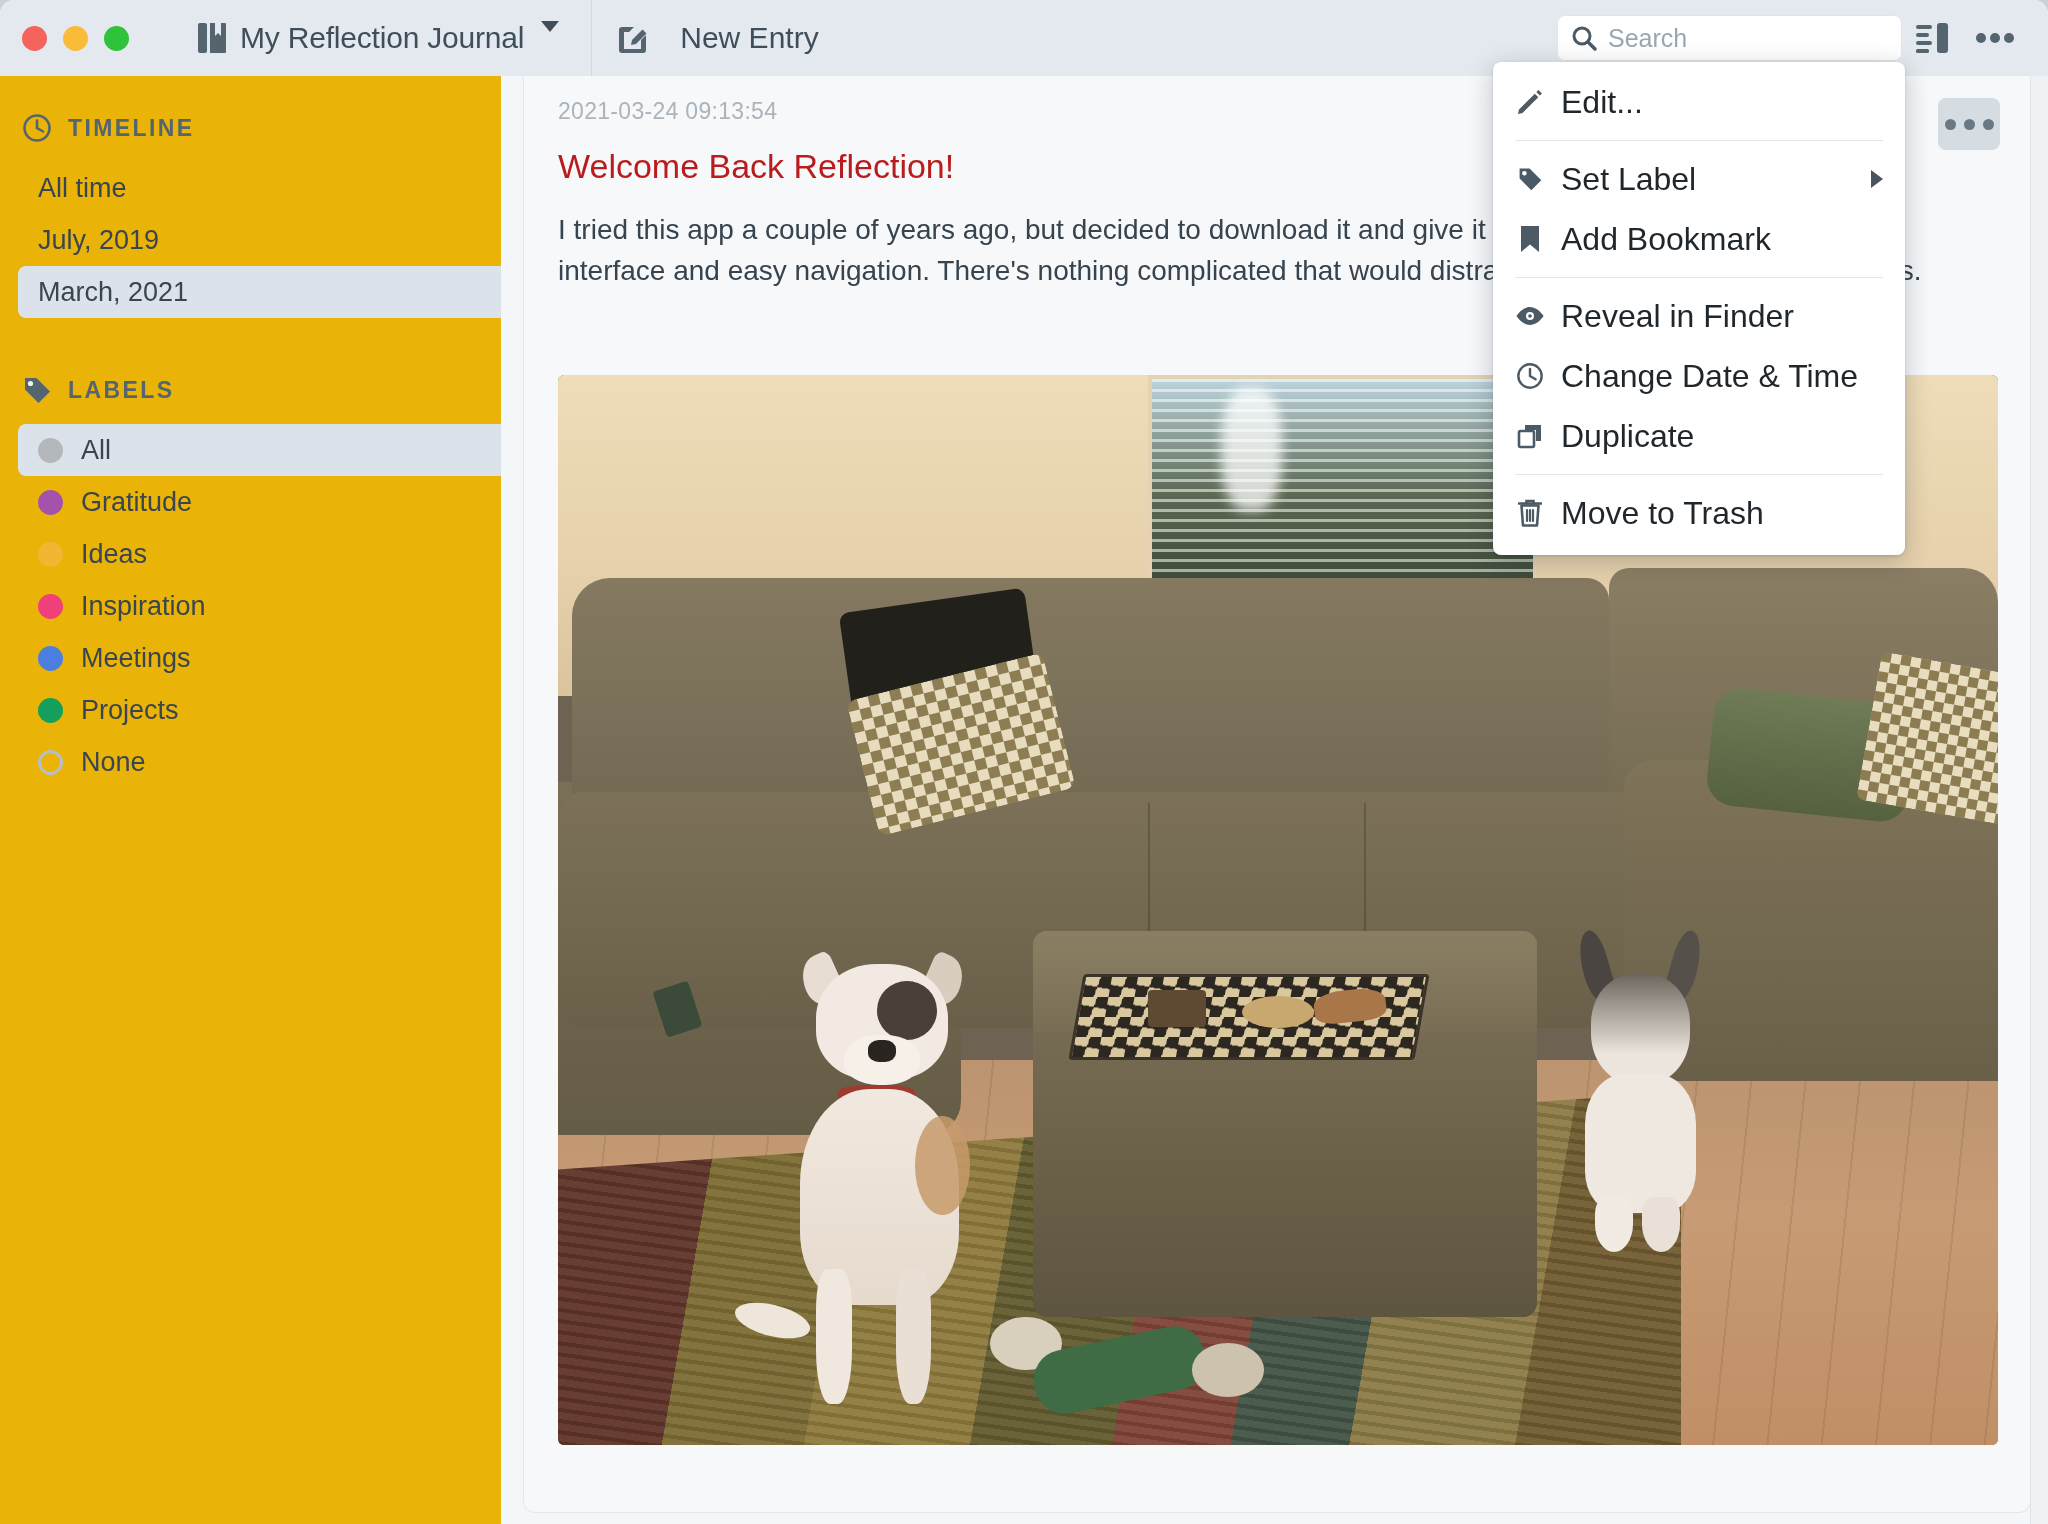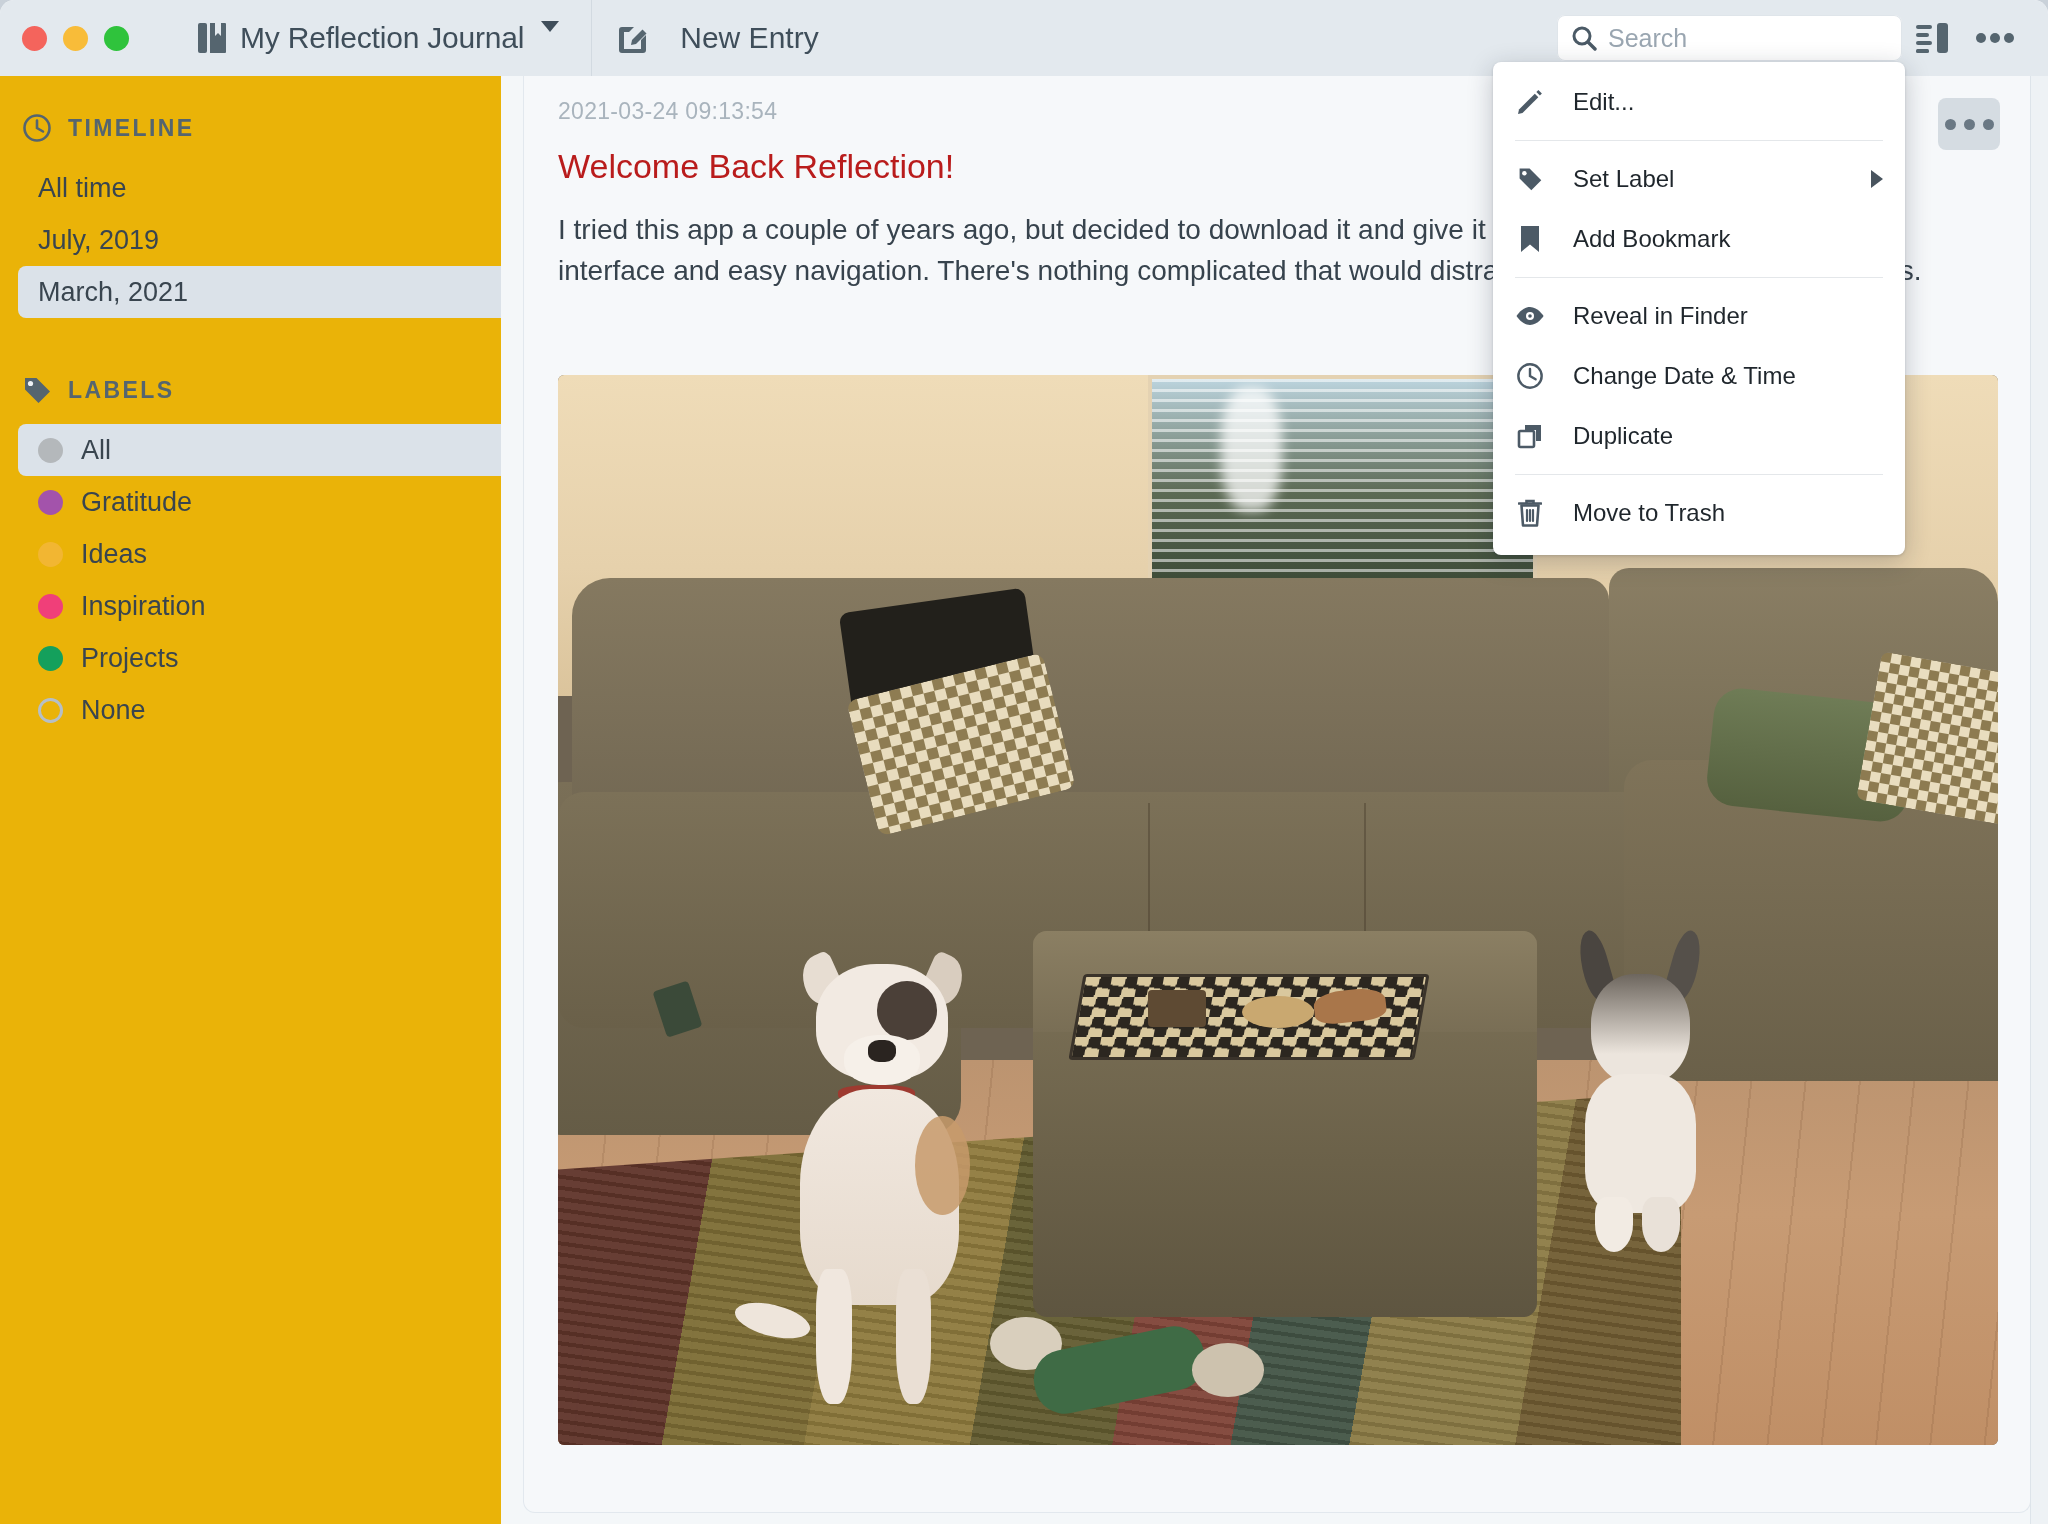--- a/index.html
+++ b/index.html
@@ -288,22 +288,22 @@
     position: absolute; left: 1493px; top: 62px;
     width: 412px;
     background: #ffffff;
     border-radius: 8px;
     box-shadow: 0 6px 26px rgba(20,30,45,.24), 0 1px 3px rgba(20,30,45,.16);
     padding: 10px 0 12px 0;
     z-index: 50;
   }
   .ctx-item {
     height: 60px; display: flex; align-items: center;
-    padding: 0 22px; gap: 28px;
-    font-size: 24px; color: #1f262c;
+    padding: 0 22px; gap: 16px;
+    font-size: 32px; color: #1f262c;
   }
   .ctx-item .ci { width: 30px; display: flex; justify-content: center; flex: none; }
   .ctx-arrow { margin-left: auto; width: 0; height: 0;
     border-top: 9px solid transparent; border-bottom: 9px solid transparent;
     border-left: 12px solid #49545e; }
   .ctx-sep { height: 1px; background: #e4e7ea; margin: 8px 22px; }
 
   
   .right-rail {
     position: absolute; right: 0; top: 76px;
@@ -435,20 +435,24 @@
       <span class="dot" style="background:#a353ab"></span>
       <span>Gratitude</span>
     </div>
     <div class="label-item">
       <span class="dot" style="background:#f2b632"></span>
       <span>Ideas</span>
     </div>
     <div class="label-item">
       <span class="dot" style="background:#f03f79"></span>
       <span>Inspiration</span>
+    </div>
+    <div class="label-item">
+      <span class="dot" style="background:#4a7fe0"></span>
+      <span>Meetings</span>
     </div>
     <div class="label-item">
       <span class="dot" style="background:#14a05c"></span>
       <span>Projects</span>
     </div>
     <div class="label-item">
       <span class="dot hollow"></span>
       <span>None</span>
     </div>
   </div>

